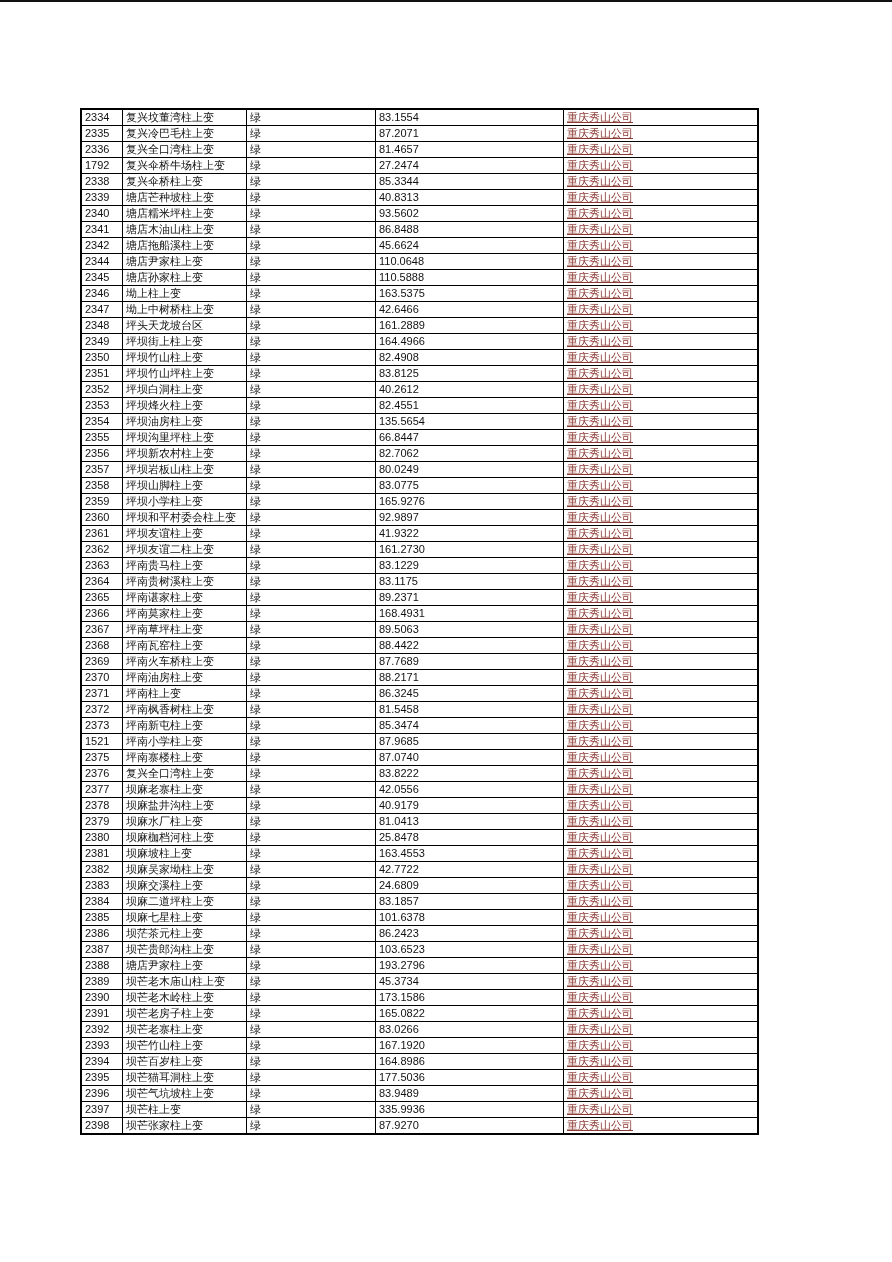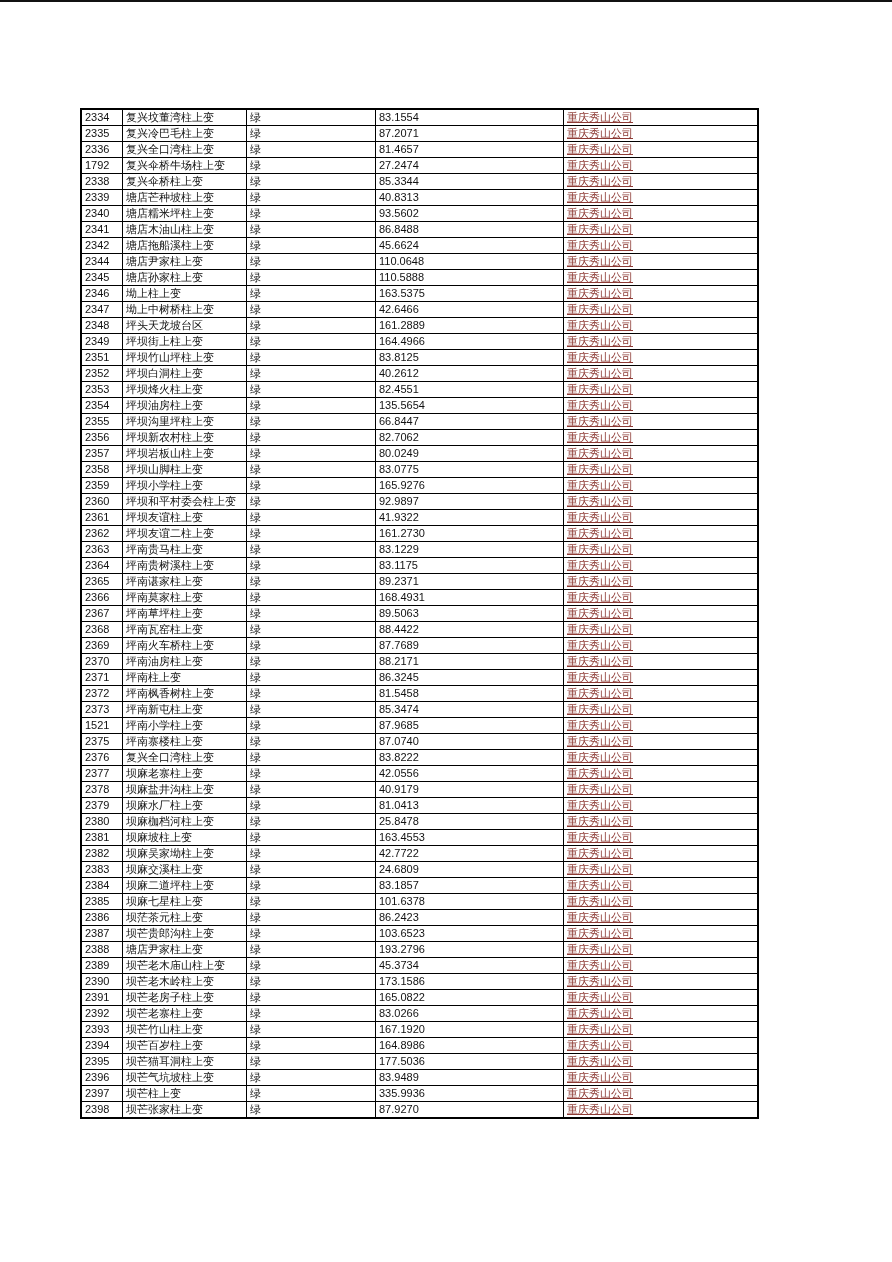--- a/index.html
+++ b/index.html
@@ -158,20 +158,27 @@
           <td class="col-company" style="color: rgb(142, 59, 53);">重庆秀山公司</td>
         </tr>
         <tr>
           <td class="col-id">2349</td>
           <td class="col-name">坪坝街上柱上变</td>
           <td class="col-status">绿</td>
           <td class="col-value">164.4966</td>
           <td class="col-company" style="color: rgb(142, 59, 53);">重庆秀山公司</td>
         </tr>
         <tr>
+          <td class="col-id">2350</td>
+          <td class="col-name">坪坝竹山柱上变</td>
+          <td class="col-status">绿</td>
+          <td class="col-value">82.4908</td>
+          <td class="col-company" style="color: rgb(142, 59, 53);">重庆秀山公司</td>
+        </tr>
+        <tr>
           <td class="col-id">2351</td>
           <td class="col-name">坪坝竹山坪柱上变</td>
           <td class="col-status">绿</td>
           <td class="col-value">83.8125</td>
           <td class="col-company" style="color: rgb(142, 59, 53);">重庆秀山公司</td>
         </tr>
         <tr>
           <td class="col-id">2352</td>
           <td class="col-name">坪坝白洞柱上变</td>
           <td class="col-status">绿</td>

